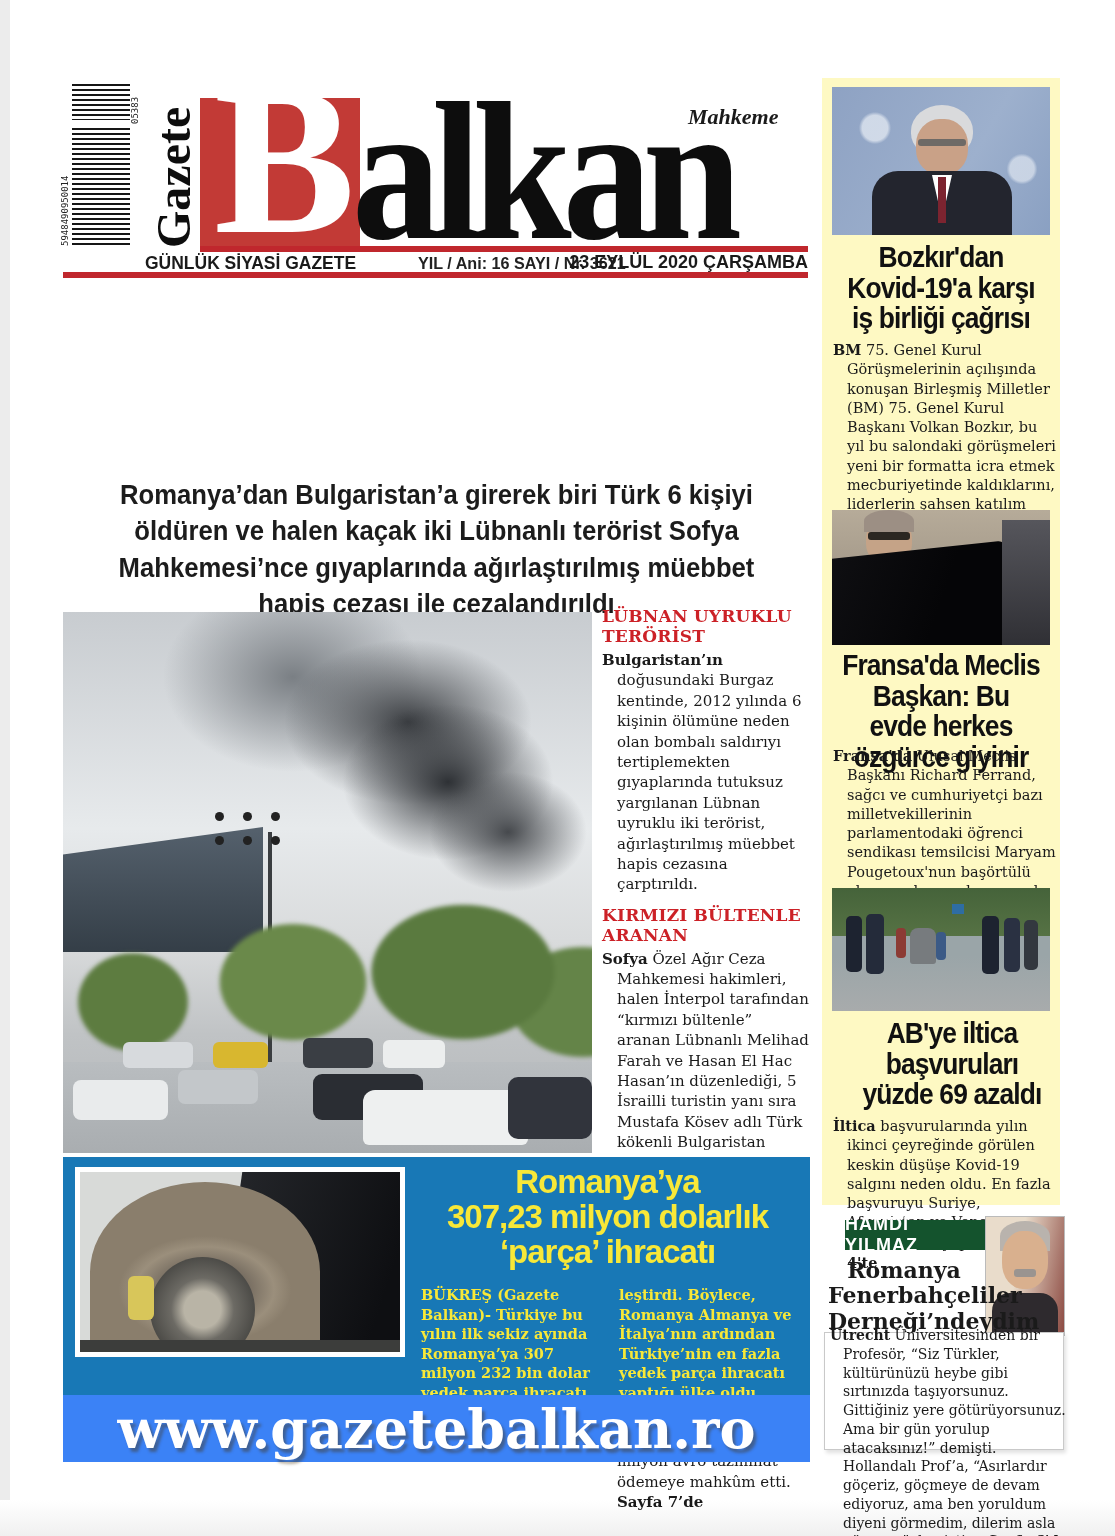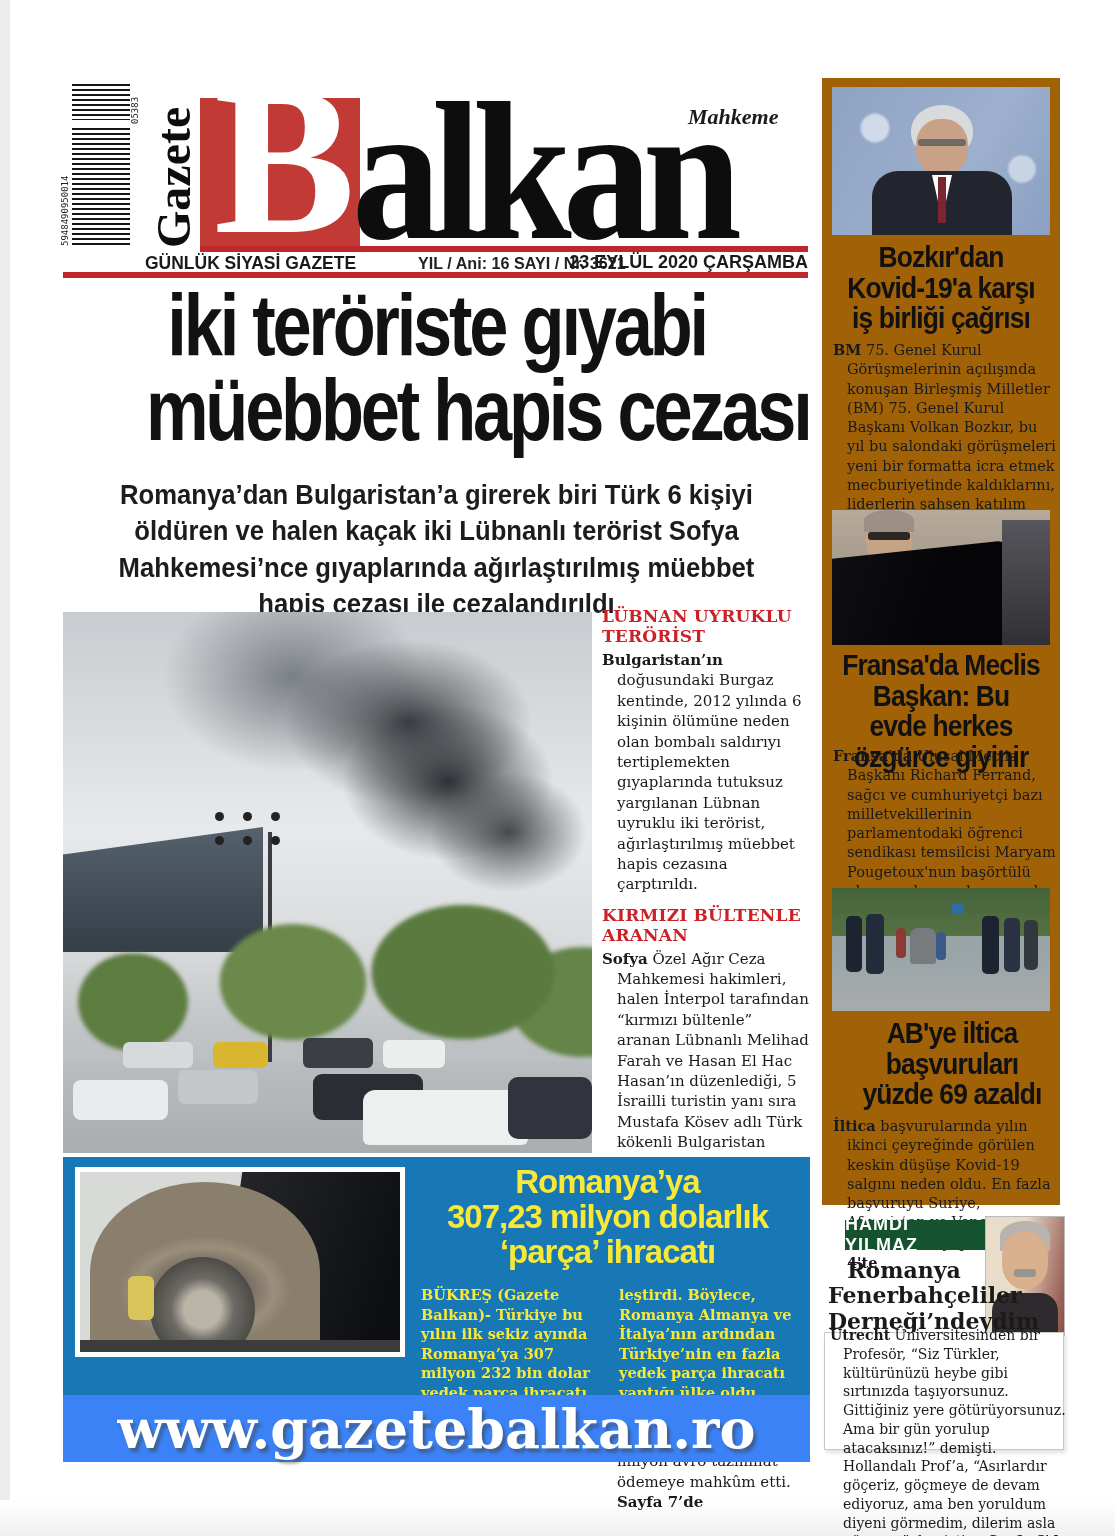--- a/index.html
+++ b/index.html
@@ -21,21 +21,21 @@
 
   
   .mainhead{font-weight:bold;letter-spacing:-4px;line-height:.97;color:#121212;}
   .deck{font-weight:bold;line-height:1.28;color:#1c1c1c;}
 
   
   .kicker{color:#cc2127;font-weight:bold;font-size:17px;letter-spacing:.2px;margin:10px 0 4px 0;}
   .story p{margin:0 0 2px 0;font-size:15px;line-height:1.36;padding-left:15px;text-indent:-15px;}
 
   
-  .sidebar{background:#a16207;}
+  .sidebar{background:#fef9c3;}
   .sbhead{font-weight:bold;font-size:30px;line-height:1.02;color:#111;text-align:center;
           font-family:"Liberation Sans",sans-serif;letter-spacing:-1px;}
   .sbbody{font-size:14.5px;line-height:1.33;padding-left:14px;text-indent:-14px;}
 
   
   .promo{background:#1878b6;}
   .promo-head{color:#f8e838;font-weight:bold;text-align:center;font-size:33px;line-height:1.06;
               font-family:"Liberation Sans",sans-serif;letter-spacing:-1px;}
   .promo-col{color:#f8e838;font-weight:bold;font-size:14.5px;line-height:1.35;}
 
@@ -76,24 +76,20 @@
     <span class="logo-rest" style="display:inline-block;font-size:198px;line-height:148px;letter-spacing:-10px;transform:scaleX(.9);transform-origin:left bottom;">alkan</span>
   </div>
   <div class="abs" style="left:688px;top:104px;font-family:'Liberation Serif',serif;font-style:italic;font-weight:bold;font-size:22px;">Mahkeme</div>
 
   <div class="abs rule" style="left:200px;top:246px;width:608px;height:6px;"></div>
   <div class="abs sans" style="left:145px;top:252px;font-weight:bold;font-size:19px;letter-spacing:0;transform:scaleX(.92);transform-origin:left top;">GÜNLÜK SİYASİ GAZETE</div>
   <div class="abs sans" style="left:418px;top:254px;font-weight:bold;font-size:17px;color:#222;transform:scaleX(.95);transform-origin:left top;">YIL / Ani: 16 SAYI / Nr. 3621</div>
   <div class="abs sans" style="right:307px;top:252px;font-weight:bold;font-size:18px;">23 EYLÜL 2020 ÇARŞAMBA</div>
   <div class="abs rule" style="left:63px;top:272px;width:745px;height:6px;"></div>
 
-  <div class="abs sans mainhead" style="left:63px;top:282px;width:747px;text-align:center;font-size:88px;">
-    <div><span class="cond">iki teröriste gıyabi</span></div>
-    <div><span class="cond">müebbet hapis cezası</span></div>
-  </div>
   <div class="abs sans" style="left:70px;top:476px;width:733px;text-align:center;font-size:28.5px;">
     <span class="cond9 deck">Romanya’dan Bulgaristan’a girerek biri Türk 6 kişiyi öldüren ve halen kaçak iki Lübnanlı terörist Sofya Mahkemesi’nce gıyaplarında ağırlaştırılmış müebbet hapis cezası ile cezalandırıldı</span>
   </div>
 
   <div class="abs photo" style="left:63px;top:612px;width:529px;height:541px;background:linear-gradient(#c8ccd0,#e7eaec 40%,#d8dadb 62%,#c0c3c5 78%,#b2b5b8);">
     <div class="abs" style="left:100px;top:-30px;width:260px;height:190px;border-radius:50%;background:radial-gradient(closest-side,#7a7f84,#7a7f8400);"></div>
     <div class="abs" style="left:180px;top:0px;width:330px;height:220px;border-radius:50%;background:radial-gradient(closest-side,#3b3e42,#3b3e4200 75%);"></div>
     <div class="abs" style="left:250px;top:70px;width:270px;height:200px;border-radius:50%;background:radial-gradient(closest-side,#2e3135,#2e313500 78%);"></div>
     <div class="abs" style="left:340px;top:140px;width:210px;height:160px;border-radius:50%;background:radial-gradient(closest-side,#46494d,#46494d00 75%);"></div>
     <div class="abs" style="left:0;top:215px;width:200px;height:125px;background:linear-gradient(#55616d,#343e47);clip-path:polygon(0 22%,100% 0,100% 100%,0 100%);"></div>

